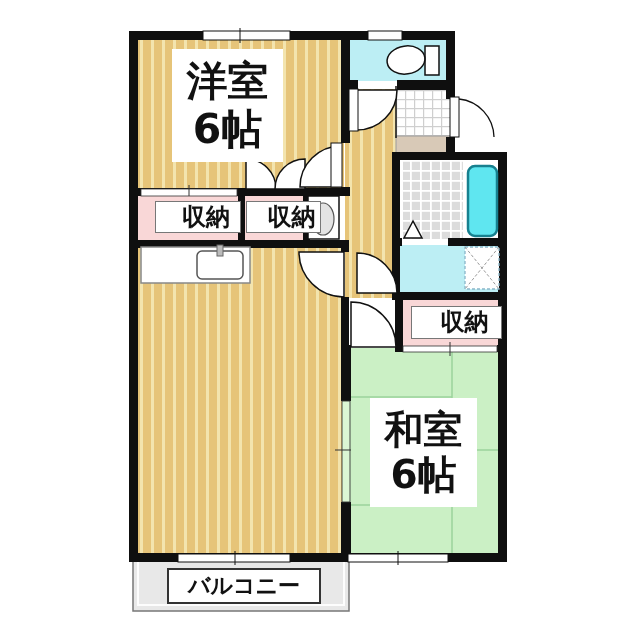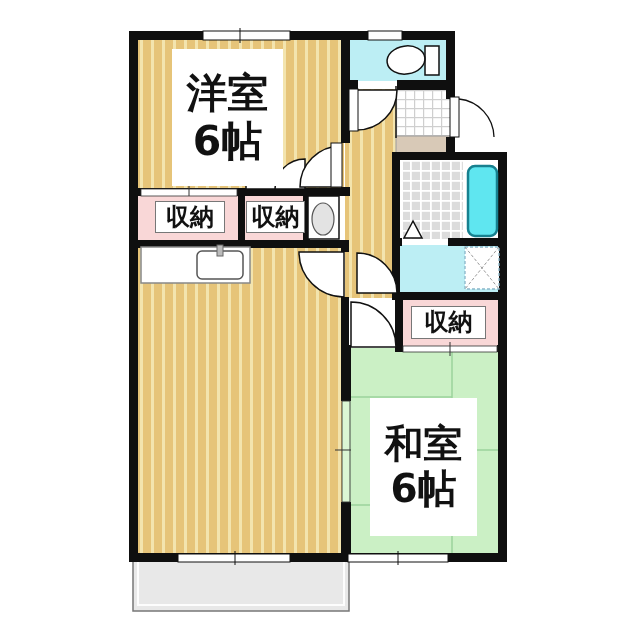--- a/index.html
+++ b/index.html
@@ -10,26 +10,26 @@
     --wall:#0f0f0f; --ink:#111111;
   }
   html,body{margin:0;padding:0;background:#fff;}
   .plan{position:relative;width:640px;height:640px;background:#fff;overflow:hidden;
         font-family:"DejaVu Sans","Liberation Sans",sans-serif;color:var(--ink);}
   .plan svg{position:absolute;left:0;top:0;}
   .room-label{position:absolute;background:#fff;display:flex;flex-direction:column;
     align-items:center;justify-content:center;font-weight:bold;color:#111;
     text-align:center;line-height:1.15;z-index:5;}
   .room-label .l1,.room-label .l2{display:block;white-space:nowrap;}
-  .lbl-west{left:172px;top:49px;width:111px;height:137px;font-size:41px;}
+  .lbl-west{left:172px;top:49px;width:111px;height:113px;font-size:41px;}
   .lbl-ldk{left:177px;top:354px;width:125px;height:116px;font-size:43px;}
-  .lbl-wa{left:370px;top:398px;width:107px;height:138px;font-size:39px;}
+  .lbl-wa{left:370px;top:398px;width:107px;height:109px;font-size:39px;}
   .closet-label{position:absolute;background:#fff;border:1px solid #777;
     font-weight:bold;font-size:24px;line-height:1.1;display:flex;align-items:center;
-    justify-content:center;z-index:5;color:#111;white-space:nowrap;}
+    justify-content:center;z-index:5;color:#111;white-space:nowrap;padding-left:16px;}
   .lbl-c1{left:155px;top:201px;width:68px;height:30px;}
   .lbl-c2{left:246px;top:201px;width:57px;height:30px;}
   .lbl-c3{left:411px;top:306px;width:73px;height:31px;}
   .lbl-balcony{position:absolute;left:167px;top:568px;width:150px;height:32px;
     background:#fff;border:2px solid #333;display:flex;align-items:center;
     justify-content:center;font-weight:bold;font-size:22px;z-index:5;color:#111;}
 </style>
 </head>
 <body>
 
@@ -203,14 +203,17 @@
   <div class="closet-label lbl-c1">
     <span>収納</span>
   </div>
   <div class="closet-label lbl-c2">
     <span>収納</span>
   </div>
   <div class="closet-label lbl-c3">
     <span>収納</span>
   </div>
 
+  <div class="lbl-balcony">
+    <span>バルコニー</span>
+  </div>
 
 </div>
 
 </body></html>

